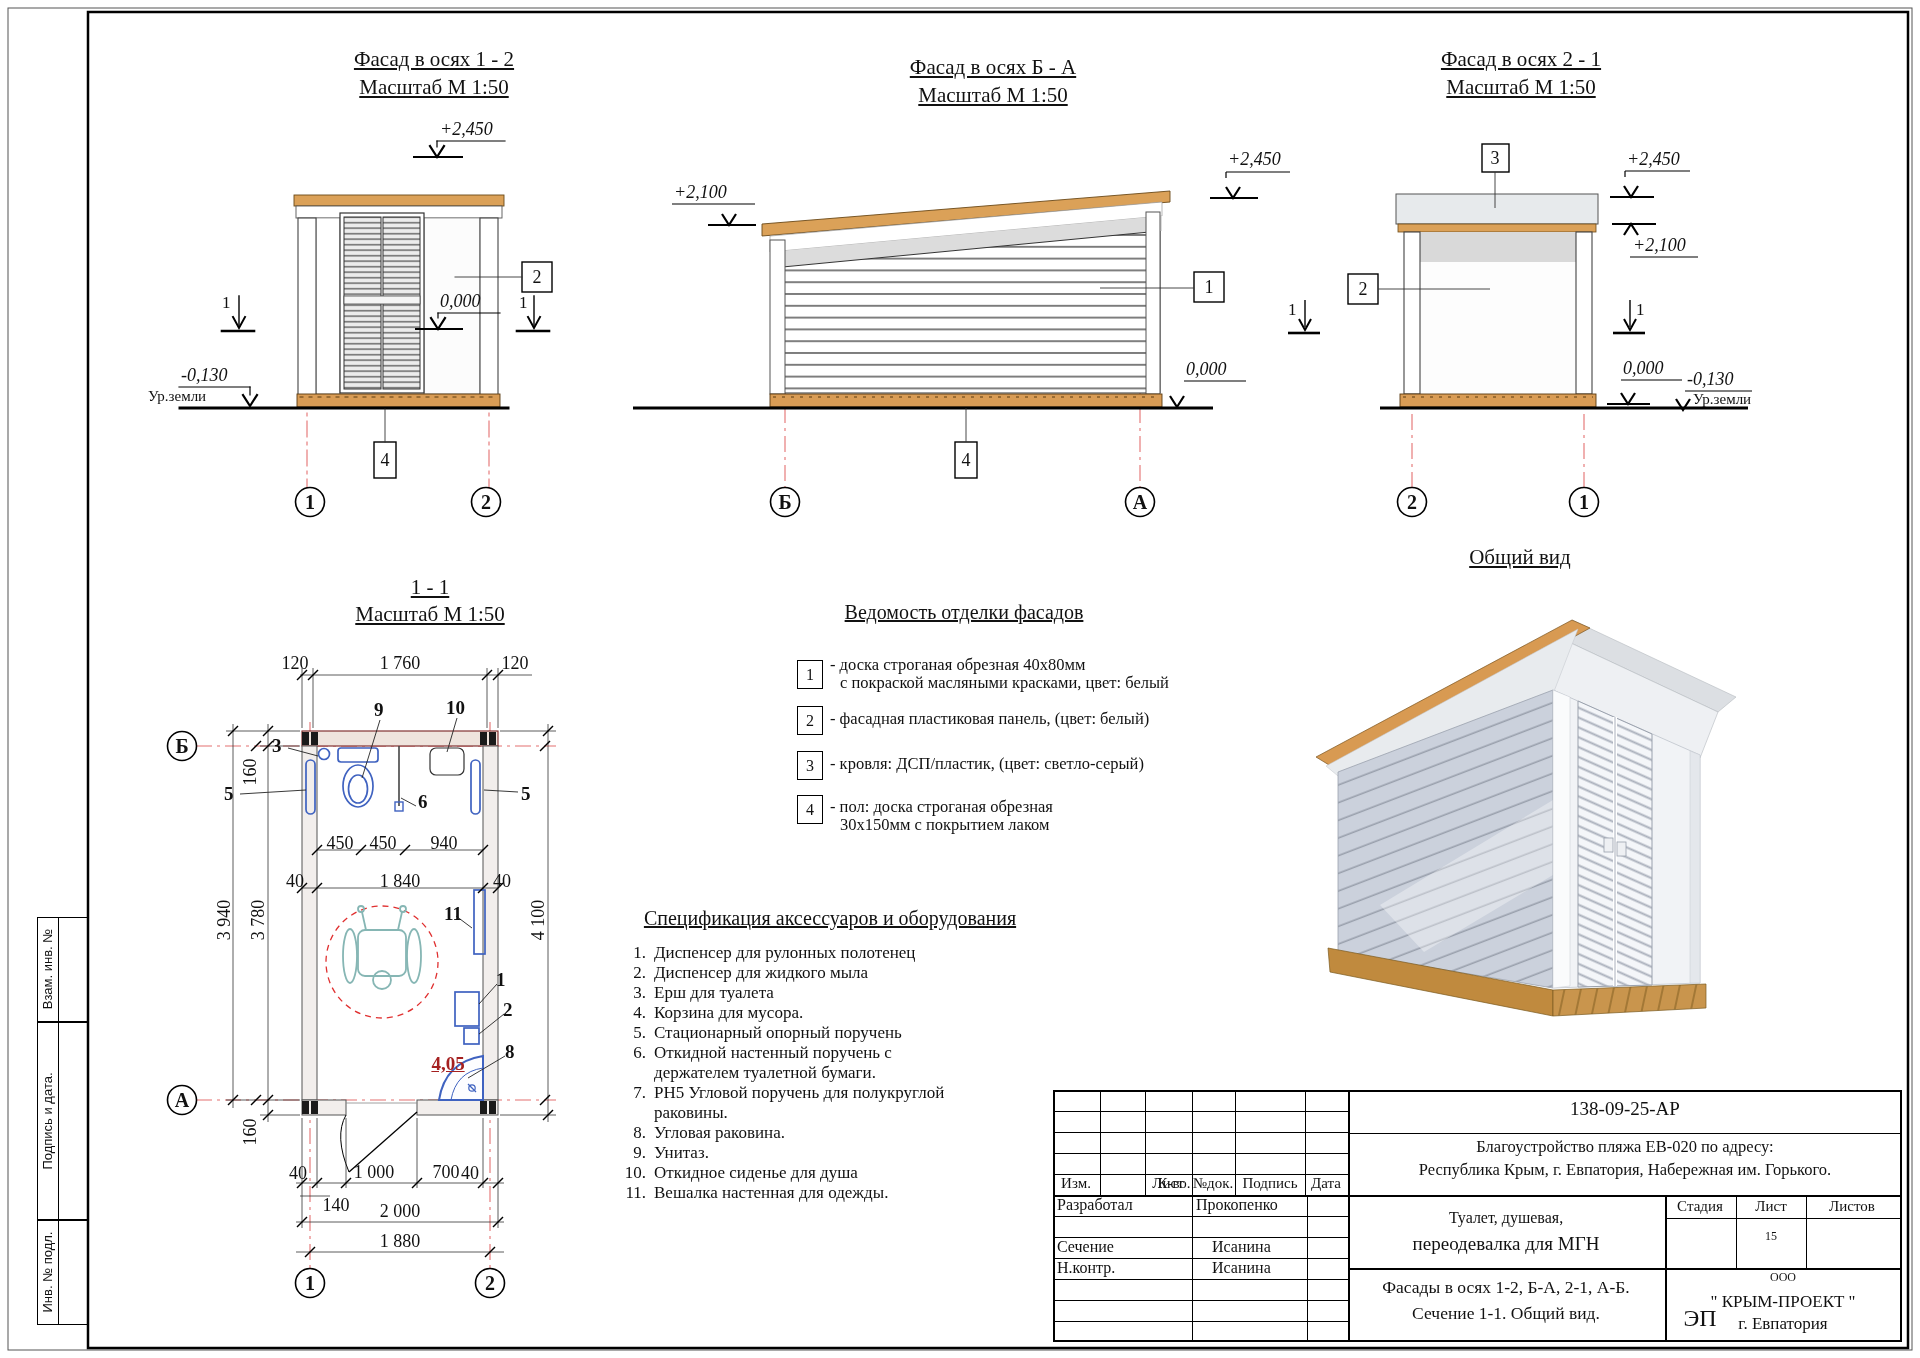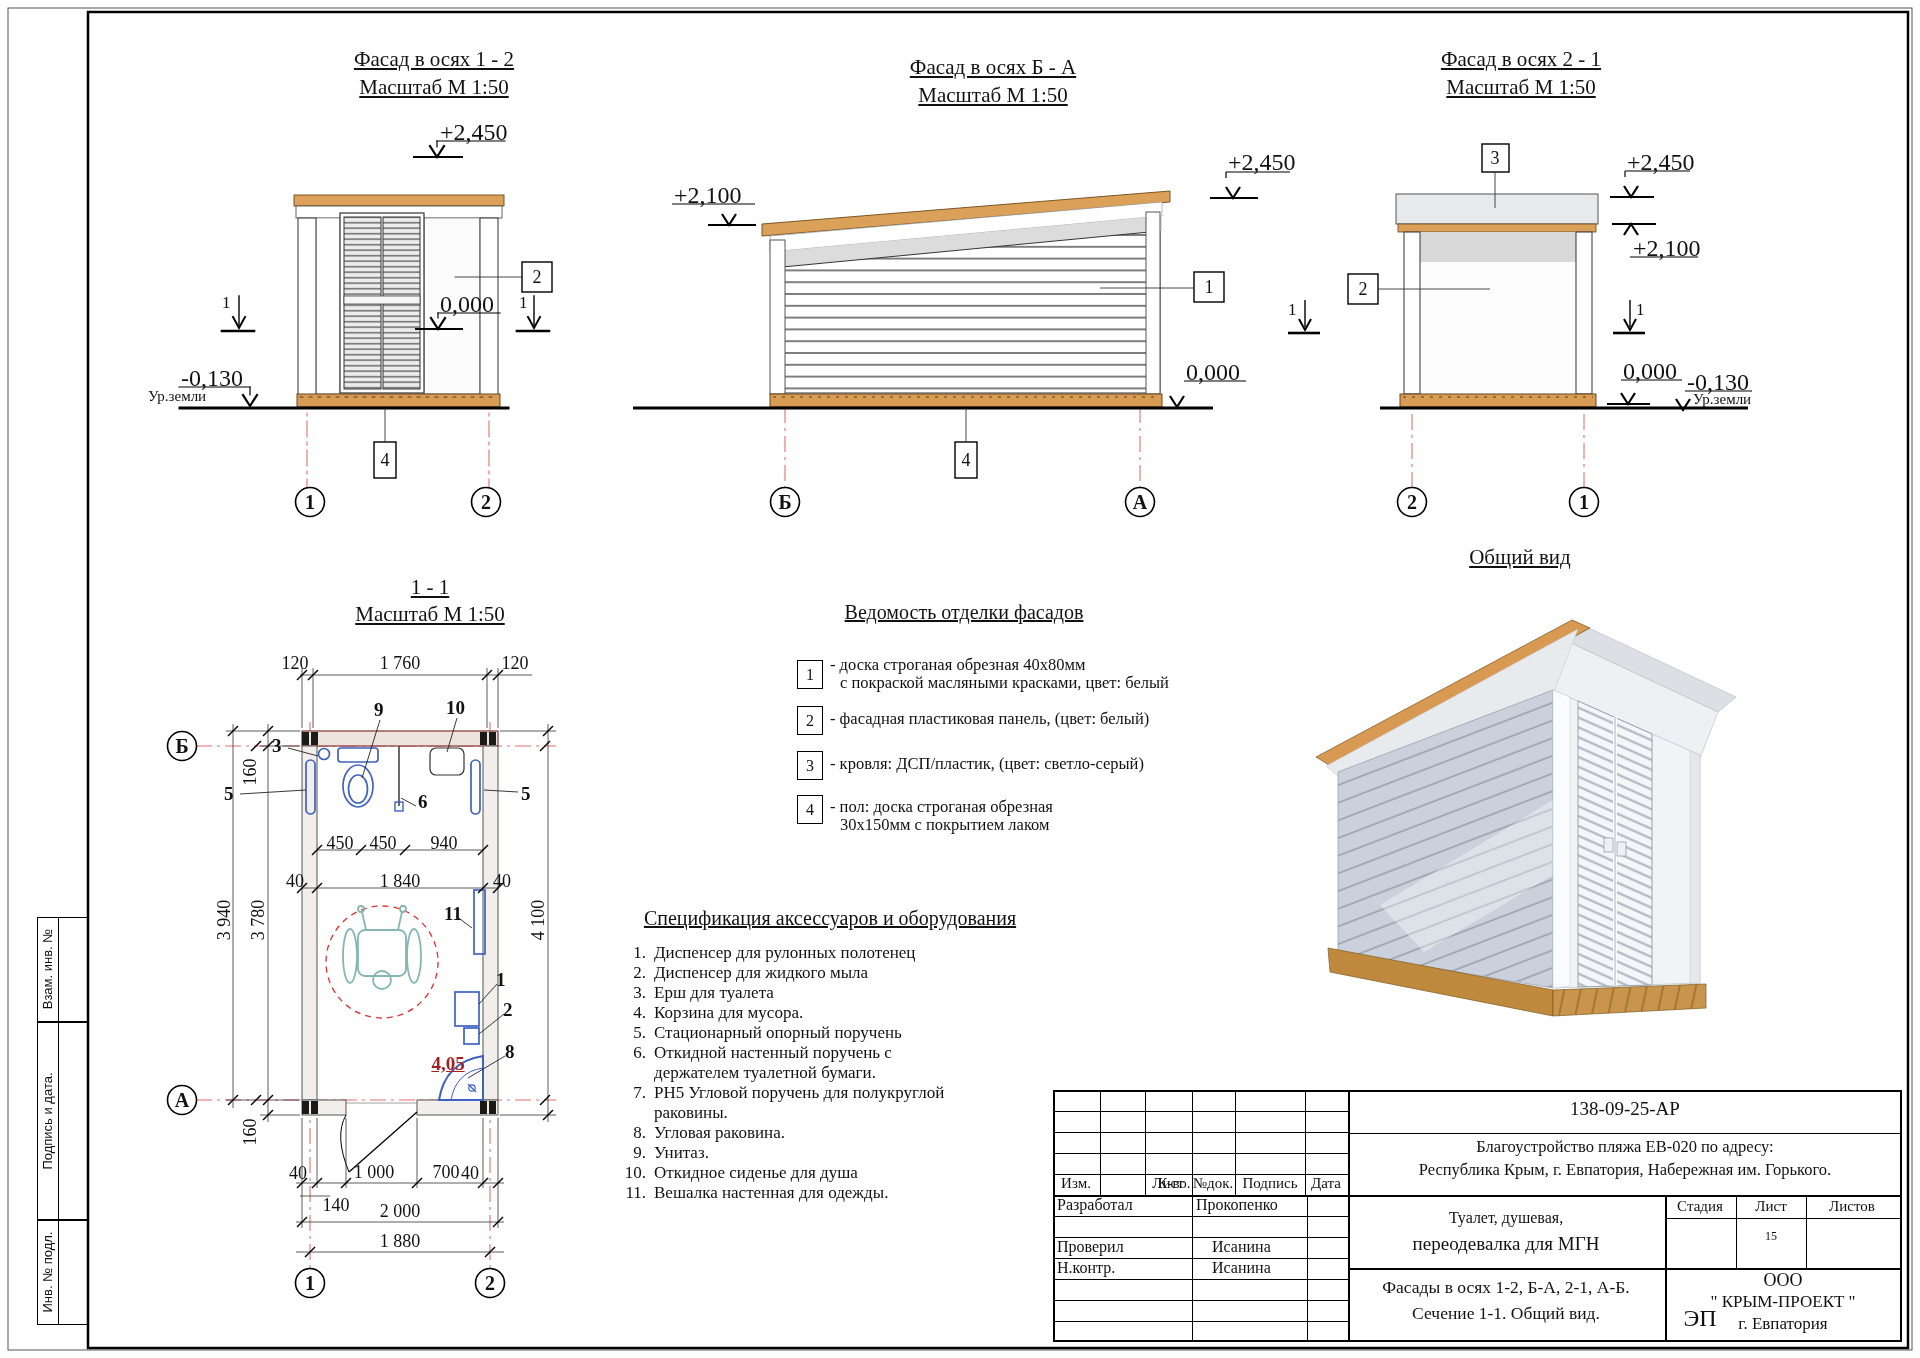--- a/index.html
+++ b/index.html
@@ -6,21 +6,21 @@
   #sheet{position:relative;width:1920px;height:1358px;background:#ffffff;overflow:hidden;
          font-family:"Liberation Serif",serif;color:#111;}
   #linework{position:absolute;left:0;top:0;}
   .lbl{position:absolute;white-space:nowrap;line-height:1.05;color:#111;}
   .c{transform:translateX(-50%);}
   .v{transform:translate(-50%,-50%) rotate(-90deg);}
   .cc{transform:translate(-50%,-50%);}
   .und{text-decoration:underline;margin-left:36px;}
   .t21{font-size:21px;}
   .t20{font-size:20px;}
-  .lvl{font-size:24px;}
+  .lvl{font-size:18px;font-style:italic;}
   .dim{font-size:18px;}
   .tag{font-size:19px;font-weight:bold;}
   .axl{font-size:20px;font-weight:600;}
   .mkd{font-size:18px;}
   .secd{font-size:17px;}
   .red{color:#a52020;}
   .fin{font-size:16.5px;}
   .spc{font-size:17px;}
   .cellline{position:absolute;background:#000;}
   .stampbox{position:absolute;border:2px solid #000;box-sizing:border-box;}
@@ -496,34 +496,34 @@
     <div class="lbl c" style="left:1625px;top:1138px;font-size:16.5px;">Благоустройство пляжа ЕВ-020 по  адресу:</div>
     <div class="lbl c" style="left:1625px;top:1161px;font-size:16.5px;">Республика  Крым,  г. Евпатория,  Набережная  им. Горького.</div>
     <div class="lbl st c" style="left:1076px;top:1176px;">Изм.</div>
     <div class="lbl st c" style="left:1174px;top:1176px;">К-во.</div>
     <div class="lbl st c" style="left:1168px;top:1176px;">Лист</div>
     <div class="lbl st c" style="left:1213px;top:1176px;">№док.</div>
     <div class="lbl st c" style="left:1270px;top:1176px;">Подпись</div>
     <div class="lbl st c" style="left:1326px;top:1176px;">Дата</div>
     <div class="lbl" style="left:1057px;top:1197px;font-size:16px;">Разработал</div>
     <div class="lbl" style="left:1196px;top:1197px;font-size:16px;">Прокопенко</div>
-    <div class="lbl" style="left:1057px;top:1239px;font-size:16px;">Проверил</div>
+    <div class="lbl" style="left:1057px;top:1239px;font-size:16px;">Сечение</div>
     <div class="lbl" style="left:1212px;top:1239px;font-size:16px;">Исанина</div>
     <div class="lbl" style="left:1057px;top:1260px;font-size:16px;">Н.контр.</div>
     <div class="lbl" style="left:1212px;top:1260px;font-size:16px;">Исанина</div>
     <div class="lbl c" style="left:1506px;top:1210px;font-size:16px;">Туалет, душевая,</div>
     <div class="lbl c" style="left:1506px;top:1234px;font-size:19px;font-family:Liberation Serif, serif;">переодевалка для МГН</div>
     <div class="lbl st c" style="left:1700px;top:1199px;">Стадия</div>
     <div class="lbl st c" style="left:1771px;top:1199px;">Лист</div>
     <div class="lbl st c" style="left:1852px;top:1199px;">Листов</div>
     <div class="lbl c" style="left:1700px;top:1262px;font-size:24px;margin-top:44px;">ЭП</div>
     <div class="lbl c" style="left:1771px;top:1230px;font-size:12px;">15</div>
     <div class="lbl c" style="left:1506px;top:1278px;font-size:17.5px;">Фасады в осях 1-2,  Б-А,  2-1,  А-Б.</div>
     <div class="lbl c" style="left:1506px;top:1304px;font-size:17.5px;">Сечение 1-1.  Общий  вид.</div>
-    <div class="lbl c" style="left:1783px;top:1271px;font-size:18px;">ООО</div>
+    <div class="lbl c" style="left:1783px;top:1271px;font-size:12px;">ООО</div>
     <div class="lbl c" style="left:1783px;top:1293px;font-size:17px;">"  КРЫМ-ПРОЕКТ "</div>
     <div class="lbl c" style="left:1783px;top:1315px;font-size:17px;">г. Евпатория</div>
   </div>
 
   <div>
     <div class="sb" style="left:37px;top:917px;width:51px;height:105px;"></div>
     <div class="sb" style="left:37px;top:1022px;width:51px;height:198px;"></div>
     <div class="sb" style="left:37px;top:1220px;width:51px;height:105px;"></div>
     <div class="cellline" style="left:58px;top:917px;width:1px;height:408px;"></div>
     <div class="lbl sbl v" style="left:48px;top:969px;">Взам. инв. №</div>

